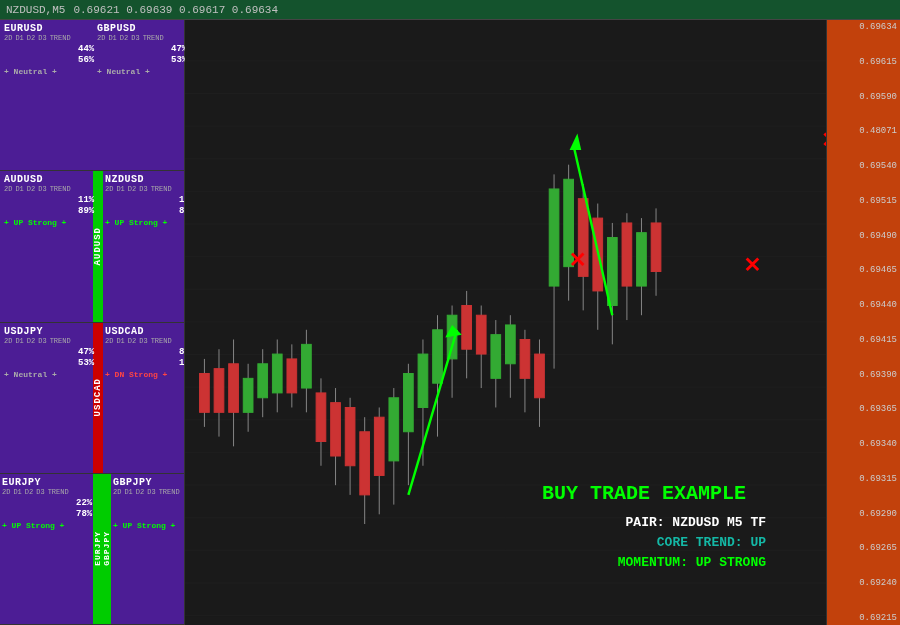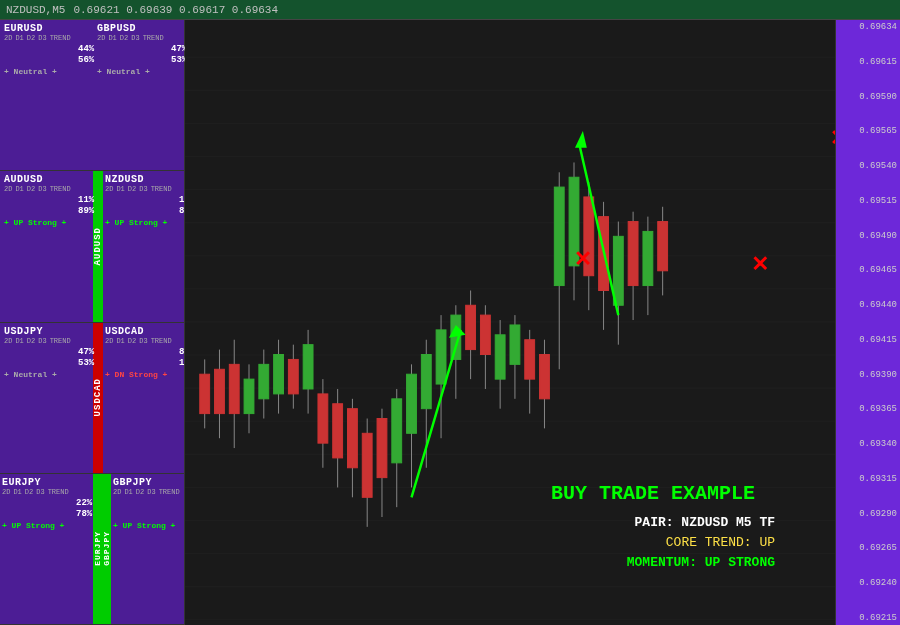--- a/index.html
+++ b/index.html
@@ -131,22 +131,22 @@
     
     #chart-area {
       flex: 1;
       background: #1a1a1a;
       position: relative;
       overflow: hidden;
     }
 
     
     #price-axis {
-      width: 65px;
-      background: #6d28d9;
+      width: 74px;
+      background: #c2410c;
       border-left: 1px solid #333;
       display: flex;
       flex-direction: column;
       justify-content: space-between;
       padding: 2px 0;
     }
 
     .price-tick {
       color: #cccccc;
       font-size: 9px;
@@ -180,23 +180,23 @@
 
     .trade-info {
       color: #ffffff;
       font-size: 13px;
       font-weight: bold;
       bottom: 95px;
       right: 60px;
     }
 
     .trade-core {
-      color: #fde047;
+      color: #14b8a6;
       font-size: 13px;
-      font-weight: normal;
+      font-weight: bold;
       bottom: 75px;
       right: 60px;
     }
 
     .trade-momentum {
       color: #00ff00;
       font-size: 13px;
       font-weight: bold;
       bottom: 55px;
       right: 60px;
@@ -598,21 +598,21 @@
     <div class="chart-text buy-trade-title">BUY  TRADE EXAMPLE</div>
     <div class="chart-text trade-info">PAIR:  NZDUSD M5 TF</div>
     <div class="chart-text trade-core">CORE TREND:  UP</div>
     <div class="chart-text trade-momentum">MOMENTUM:   UP STRONG</div>
   </div>
 
   <div id="price-axis">
     <div class="price-tick">0.69634</div>
     <div class="price-tick">0.69615</div>
     <div class="price-tick">0.69590</div>
-    <div class="price-tick">0.69565</div>
+    <div class="price-tick">0.48071</div>
     <div class="price-tick">0.69540</div>
     <div class="price-tick">0.69515</div>
     <div class="price-tick">0.69490</div>
     <div class="price-tick">0.69465</div>
     <div class="price-tick">0.69440</div>
     <div class="price-tick">0.69415</div>
     <div class="price-tick">0.69390</div>
     <div class="price-tick">0.69365</div>
     <div class="price-tick">0.69340</div>
     <div class="price-tick">0.69315</div>

